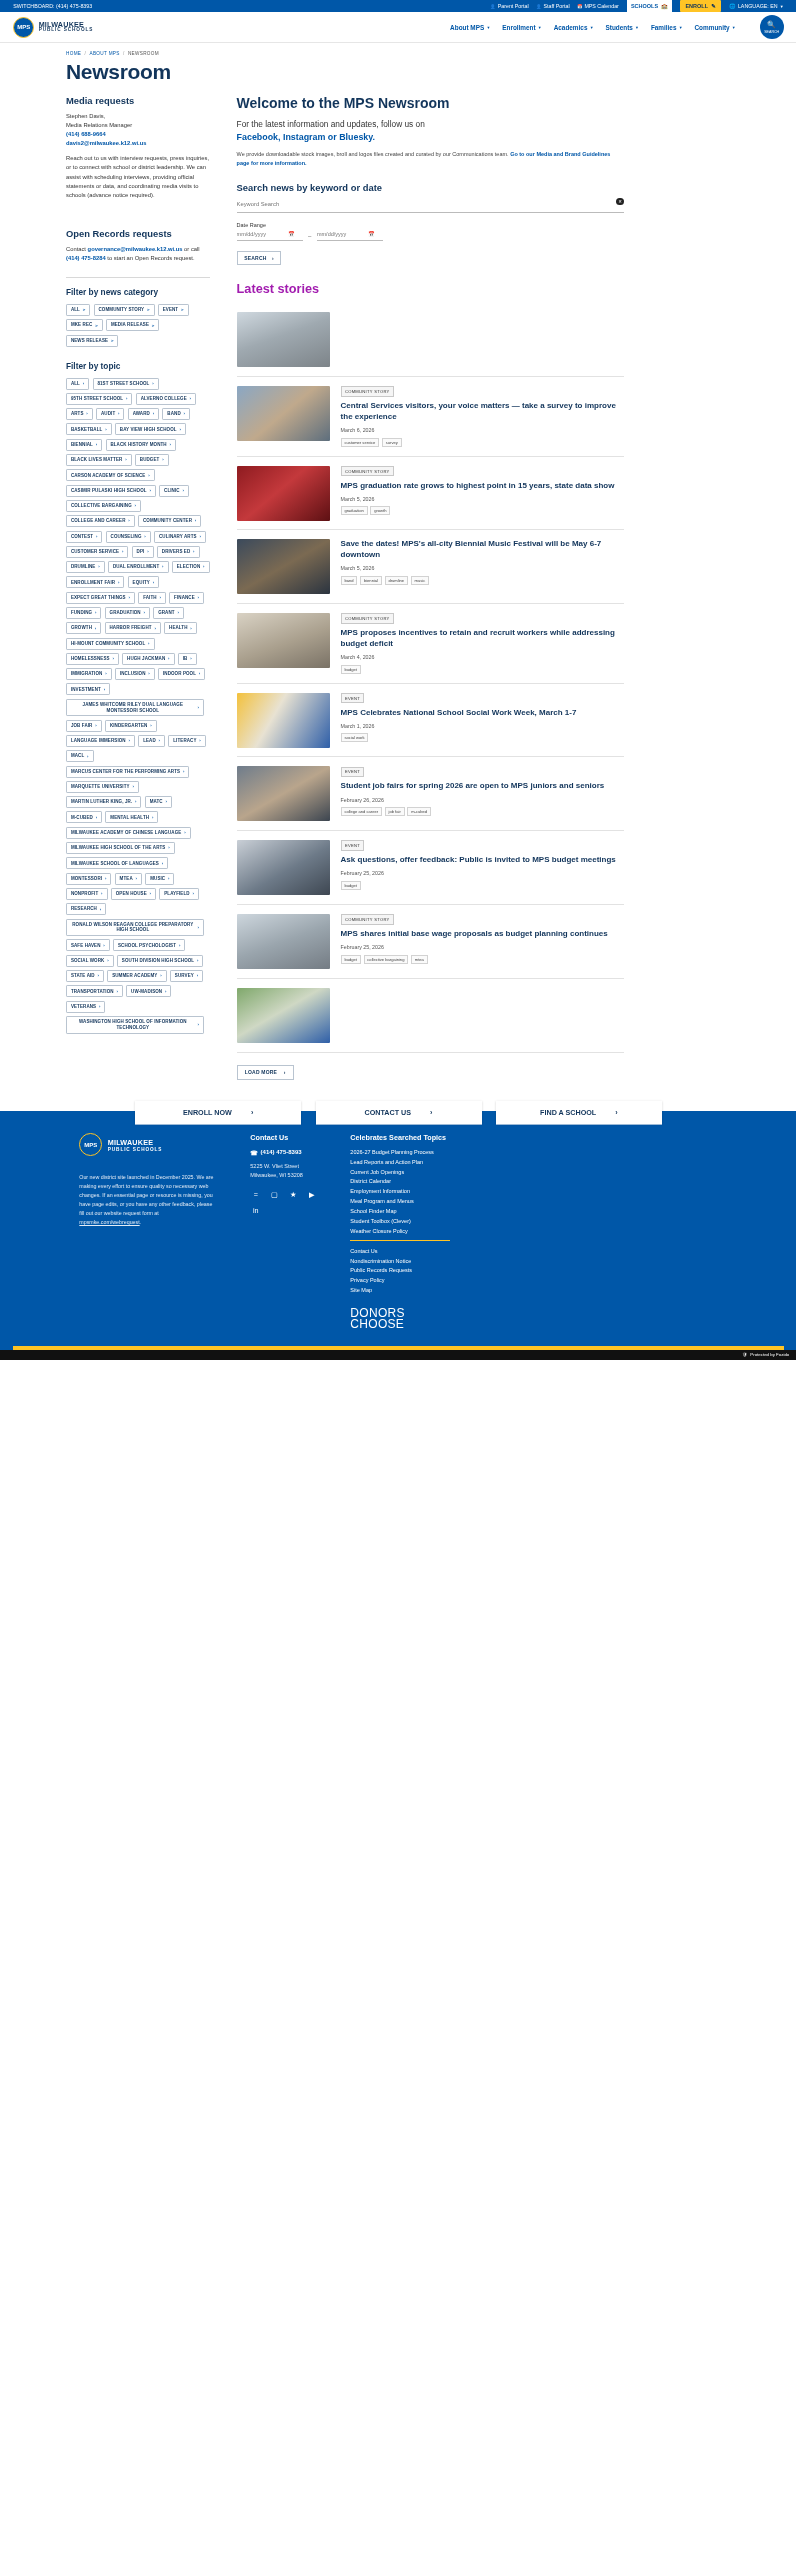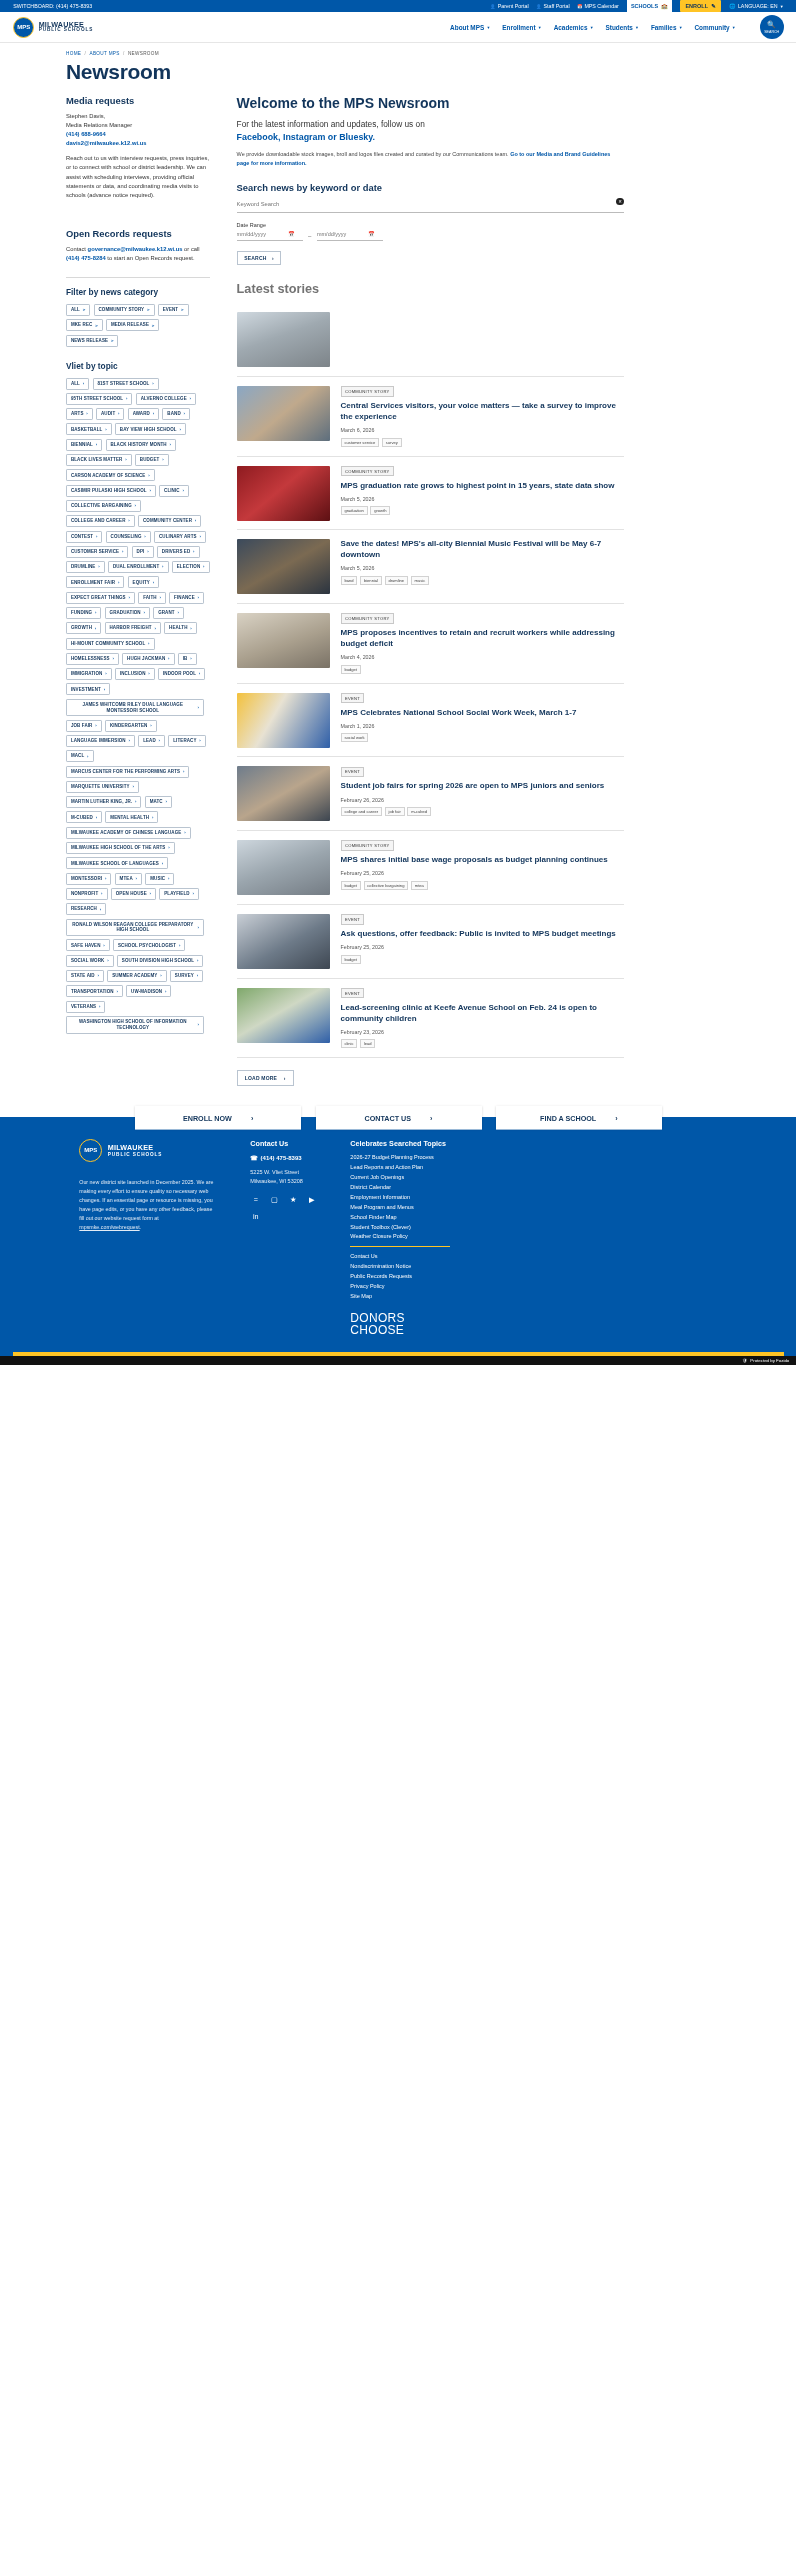--- a/index.html
+++ b/index.html
@@ -149,21 +149,21 @@
   }
   .cal-ico { font-size: 5.5px; color: #555; }
   .dash { color: #555; font-size: 6px; }
   .btn-search {
     border: 0.6px solid #b9c4d0; background: #fff;
     padding: 3.3px 6.6px; font-size: 5px; font-weight: bold; color: #12355b;
     letter-spacing: 0.2px; display: inline-flex; gap: 5.5px; align-items: center;
     cursor: pointer;
   }
 
-  .latest-h { font-size: 12.7px; font-weight: bold; color: #737373; margin: 16.6px 0 7.7px; }
+  .latest-h { font-size: 12.7px; font-weight: bold; color: #a21caf; margin: 16.6px 0 7.7px; }
 
   .story {
     display: flex; gap: 11px;
     padding: 8.9px 0;
     border-bottom: 0.6px solid #e2e2e2;
     align-items: flex-start;
   }
   .story-thumb {
     width: 93px; height: 55px; flex: 0 0 93px;
     border-radius: 1.1px; overflow: hidden; position: relative;
@@ -384,21 +384,21 @@
       <span class="chip">
           <span>MEDIA RELEASE</span>
           <span class="plus">&gt;</span>
         </span>
       <span class="chip">
           <span>NEWS RELEASE</span>
           <span class="plus">&gt;</span>
         </span>
     </div>
 
-    <div class="filter-h" style="margin-top:14.4px">Vliet by topic</div>
+    <div class="filter-h" style="margin-top:14.4px">Filter by topic</div>
     <div class="chips" id="topic-chips">
         <span class="chip">
           <span>ALL</span>
           <span class="plus">›</span>
         </span>
         <span class="chip">
           <span>81ST STREET SCHOOL</span>
           <span class="plus">›</span>
         </span>
         <span class="chip">
@@ -822,44 +822,40 @@
             <div class="ph" style="background: linear-gradient(150deg, rgb(110, 124, 139) 0%, rgb(185, 165, 140) 50%, rgb(60, 69, 80) 100%);"></div>
           </div>
           <div class="story-body"><div class="cat">EVENT</div><div class="story-title">Student job fairs for spring 2026 are open to MPS juniors and seniors</div><div class="story-date">February 26, 2026</div><div class="tags">
               <span class="tag">college and career</span>
               <span class="tag">job fair</span>
               <span class="tag">m-cubed</span>
             </div></div>
         </div>
         <div class="story">
           <div class="story-thumb">
+            <div class="ph" style="background: linear-gradient(150deg, rgb(201, 207, 214) 0%, rgb(109, 122, 136) 55%, rgb(62, 71, 82) 100%);"></div>
+          </div>
+          <div class="story-body"><div class="cat">EVENT</div><div class="story-title">Ask questions, offer feedback: Public is invited to MPS budget meetings</div><div class="story-date">February 25, 2026</div><div class="tags">
+              <span class="tag">budget</span>
+            </div></div>
+        </div>
+        <div class="story">
+          <div class="story-thumb">
             <div class="ph" style="background: linear-gradient(160deg, rgb(205, 214, 221) 0%, rgb(154, 165, 173) 50%, rgb(116, 124, 132) 100%);"></div>
           </div>
           <div class="story-body"><div class="cat">COMMUNITY STORY</div><div class="story-title">MPS shares initial base wage proposals as budget planning continues</div><div class="story-date">February 25, 2026</div><div class="tags">
               <span class="tag">budget</span>
               <span class="tag">collective bargaining</span>
               <span class="tag">mtea</span>
             </div></div>
         </div>
         <div class="story">
           <div class="story-thumb">
-            <div class="ph" style="background: linear-gradient(150deg, rgb(201, 207, 214) 0%, rgb(109, 122, 136) 55%, rgb(62, 71, 82) 100%);"></div>
-          </div>
-          <div class="story-body"><div class="cat">EVENT</div><div class="story-title">Ask questions, offer feedback: Public is invited to MPS budget meetings</div><div class="story-date">February 25, 2026</div><div class="tags">
-              <span class="tag">budget</span>
-            </div></div>
-        </div>
-        <div class="story">
-          <div class="story-thumb">
             <div class="ph" style="background: linear-gradient(150deg, rgb(127, 168, 107) 0%, rgb(207, 216, 196) 45%, rgb(47, 95, 168) 100%);"></div>
           </div>
-          <div class="story-body"><div class="cat">EVENT</div><div class="story-title">Lead-screening clinic at Keefe Avenue School on Feb. 24 is open to community children</div><div class="story-date">February 23, 2026</div><div class="tags">
-              <span class="tag">clinic</span>
-              <span class="tag">lead</span>
-            </div></div>
         </div>
       </div>
 
     <button class="load-more">
       <span>LOAD MORE</span>
       <span>›</span>
     </button>
   </main>
 </div>
 

